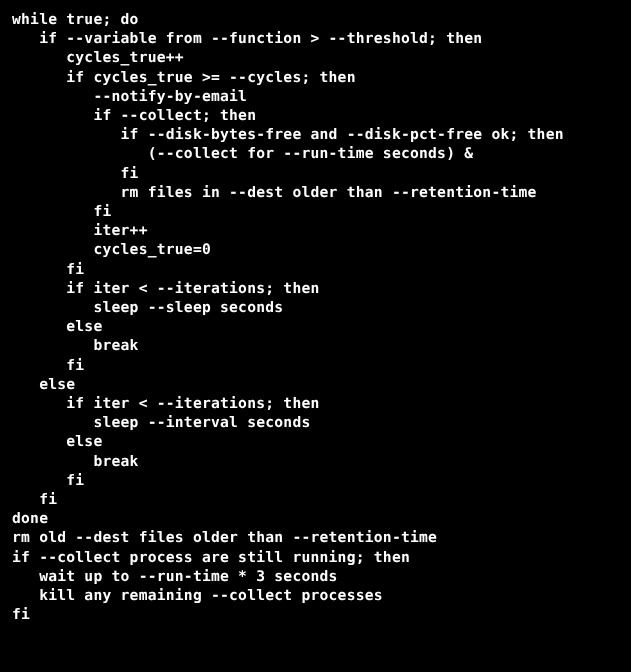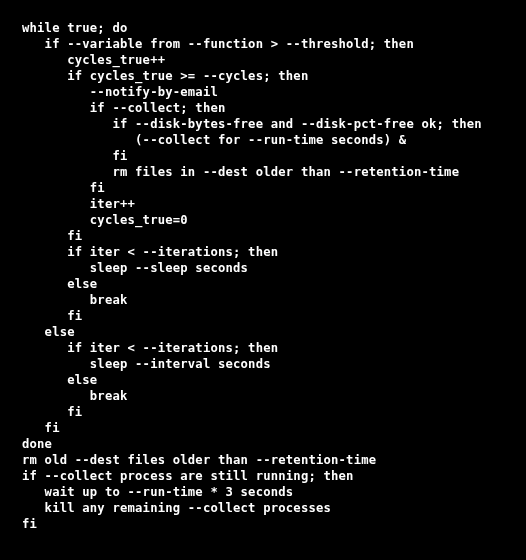--- a/index.html
+++ b/index.html
@@ -4,21 +4,21 @@
 <style>
   html, body {
     margin: 0;
     padding: 0;
     background: #000000;
     width: 526px;
     height: 560px;
     overflow: hidden;
   }
   pre.code {
-    margin: 12px;
+    margin: 0;
     padding: 8px 10px;
     font-family: "Lucida Console", "Consolas", "DejaVu Sans Mono", monospace;
     font-size: 12.2px;
     line-height: 16px;
     color: #ffffff;
     font-weight: bold;
     white-space: pre;
     letter-spacing: 0.2px;
   }
   .line {

